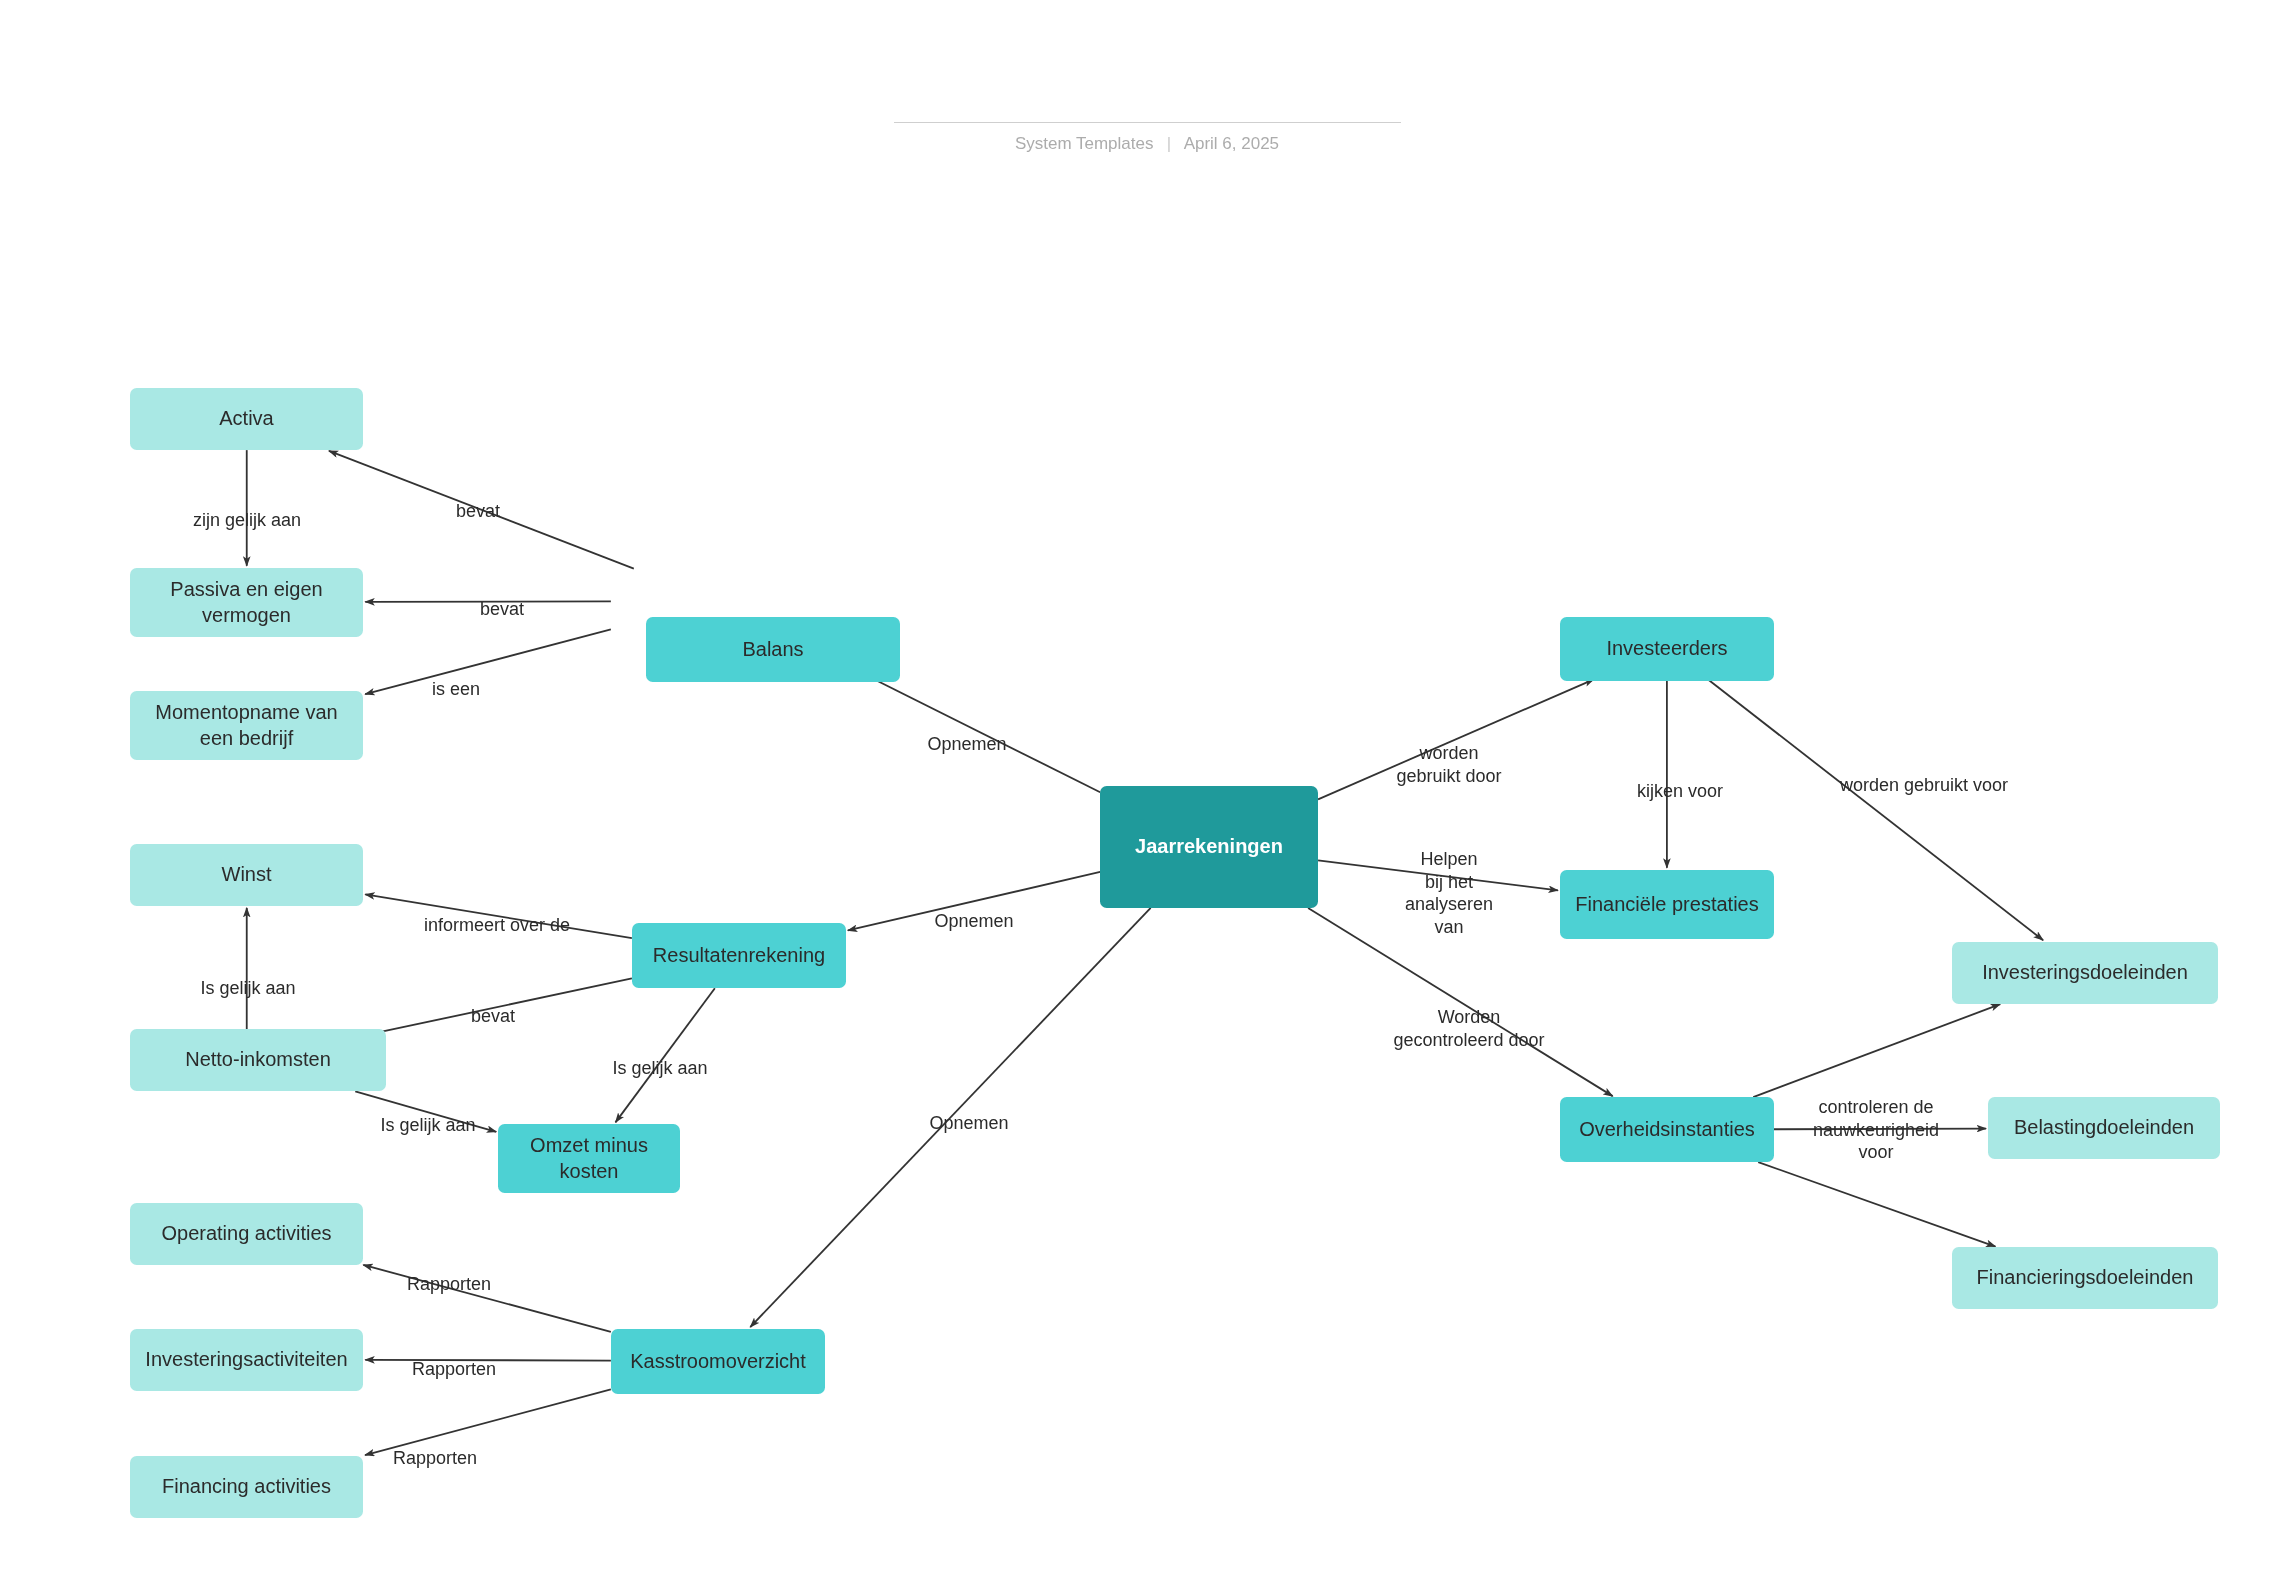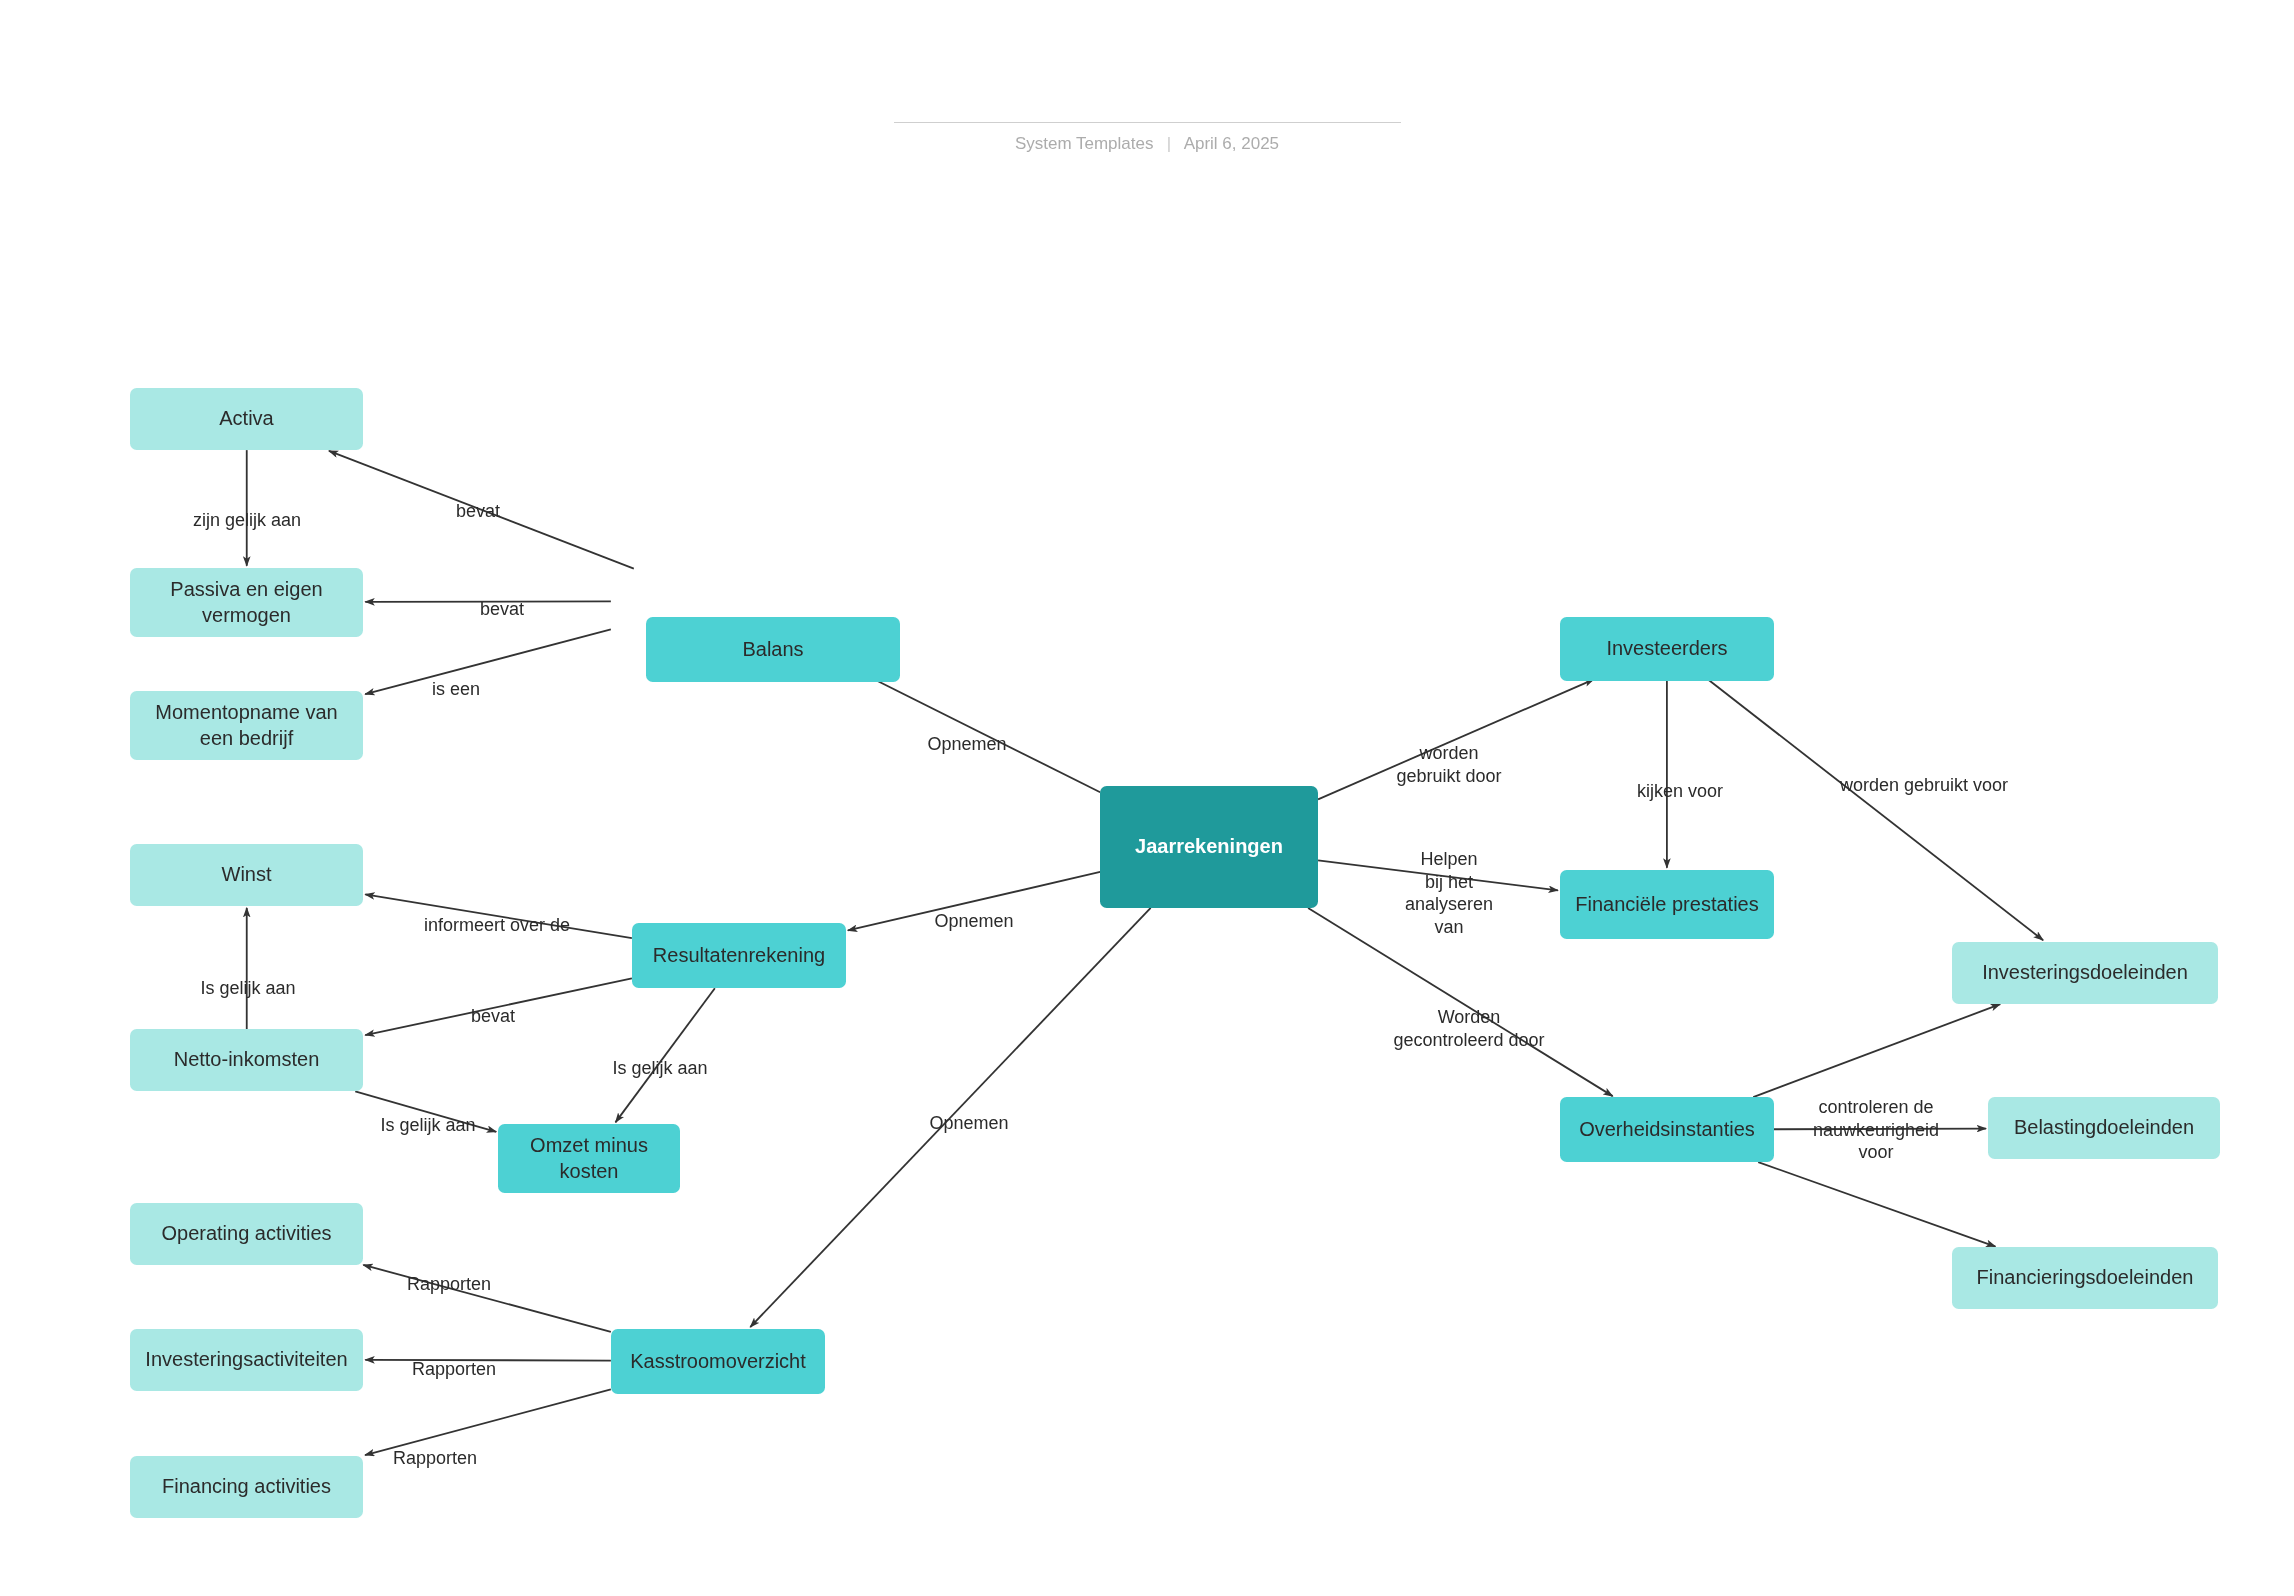--- a/index.html
+++ b/index.html
@@ -143,21 +143,21 @@
       </div>
       <div class="node tone-light" style="left: 130px; top: 691px; width: 233px; height: 69px;">
         <span>Momentopname van een bedrijf</span>
       </div>
       <div class="node tone-mid" style="left: 646px; top: 569px; width: 254px; height: 65px; margin-top: 48px;">
         <span>Balans</span>
       </div>
       <div class="node tone-light" style="left: 130px; top: 844px; width: 233px; height: 62px;">
         <span>Winst</span>
       </div>
-      <div class="node tone-light" style="left: 130px; top: 1029px; width: 233px; height: 62px;">
+      <div class="node tone-light" style="left: 130px; top: 1029px; width: 256px; height: 62px;">
         <span>Netto-inkomsten</span>
       </div>
       <div class="node tone-mid" style="left: 632px; top: 923px; width: 214px; height: 65px;">
         <span>Resultatenrekening</span>
       </div>
       <div class="node tone-mid" style="left: 498px; top: 1124px; width: 182px; height: 69px;">
         <span>Omzet minus kosten</span>
       </div>
       <div class="node tone-light" style="left: 130px; top: 1203px; width: 233px; height: 62px;">
         <span>Operating activities</span>

